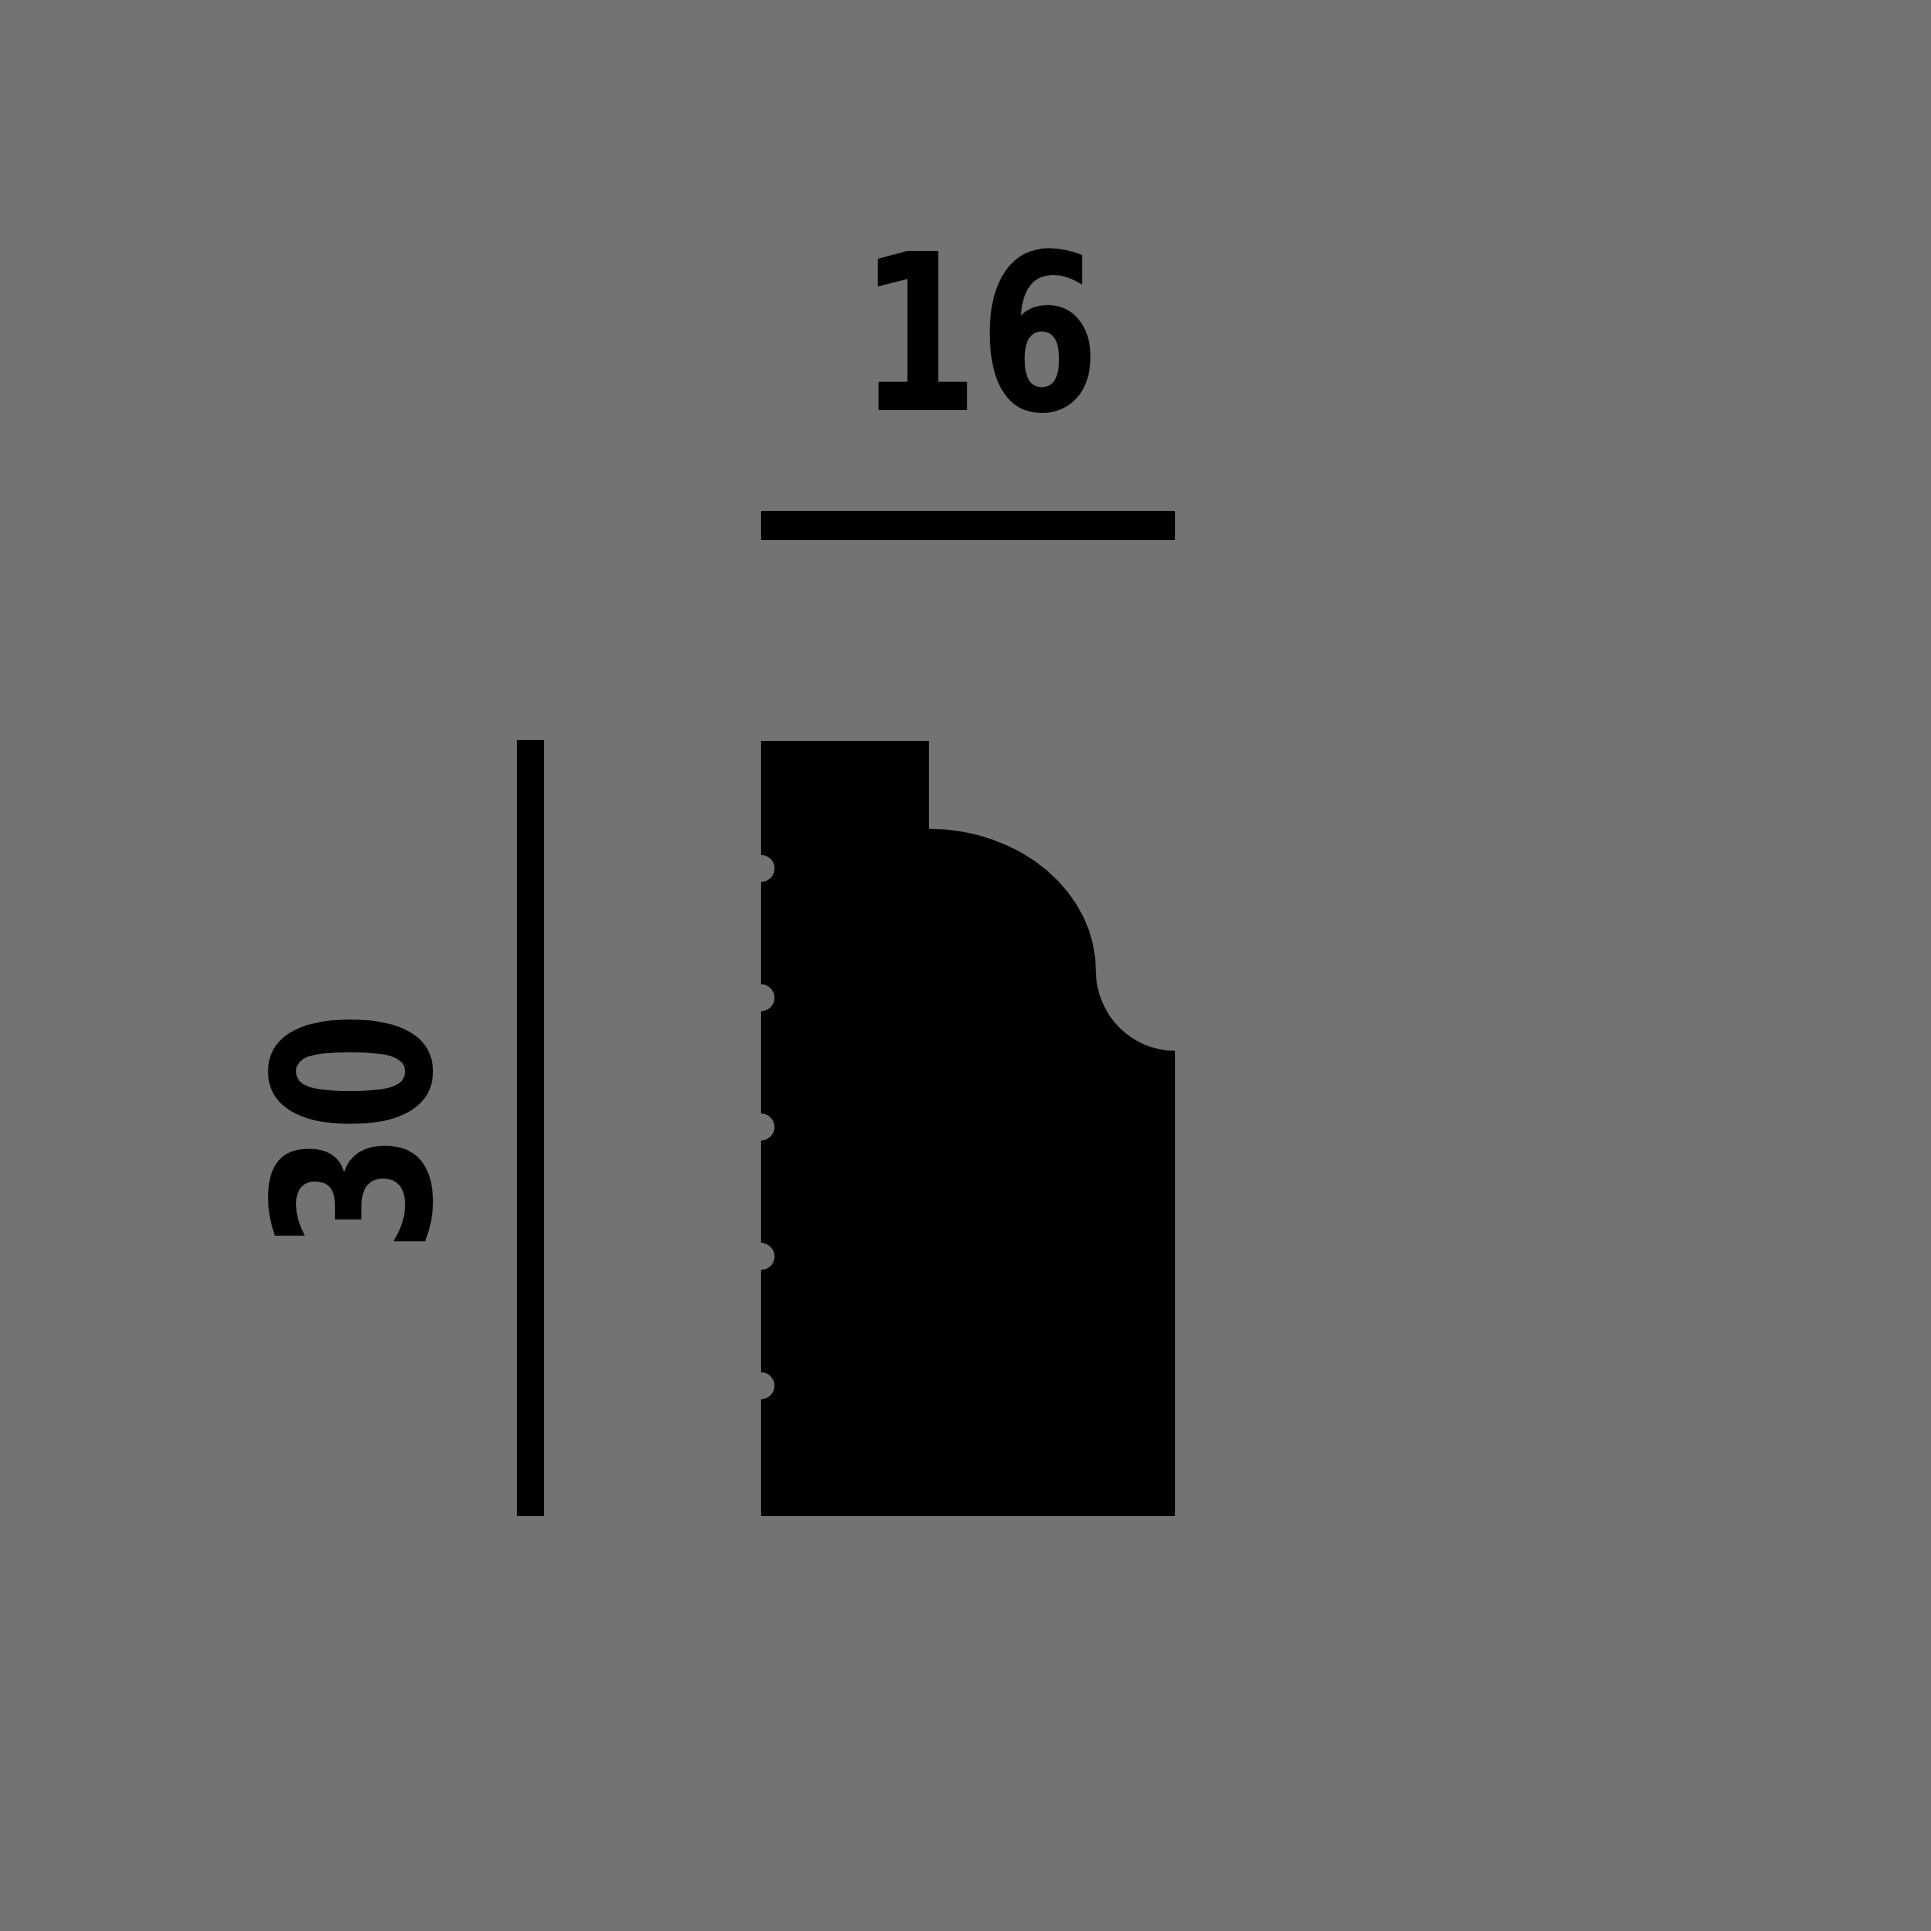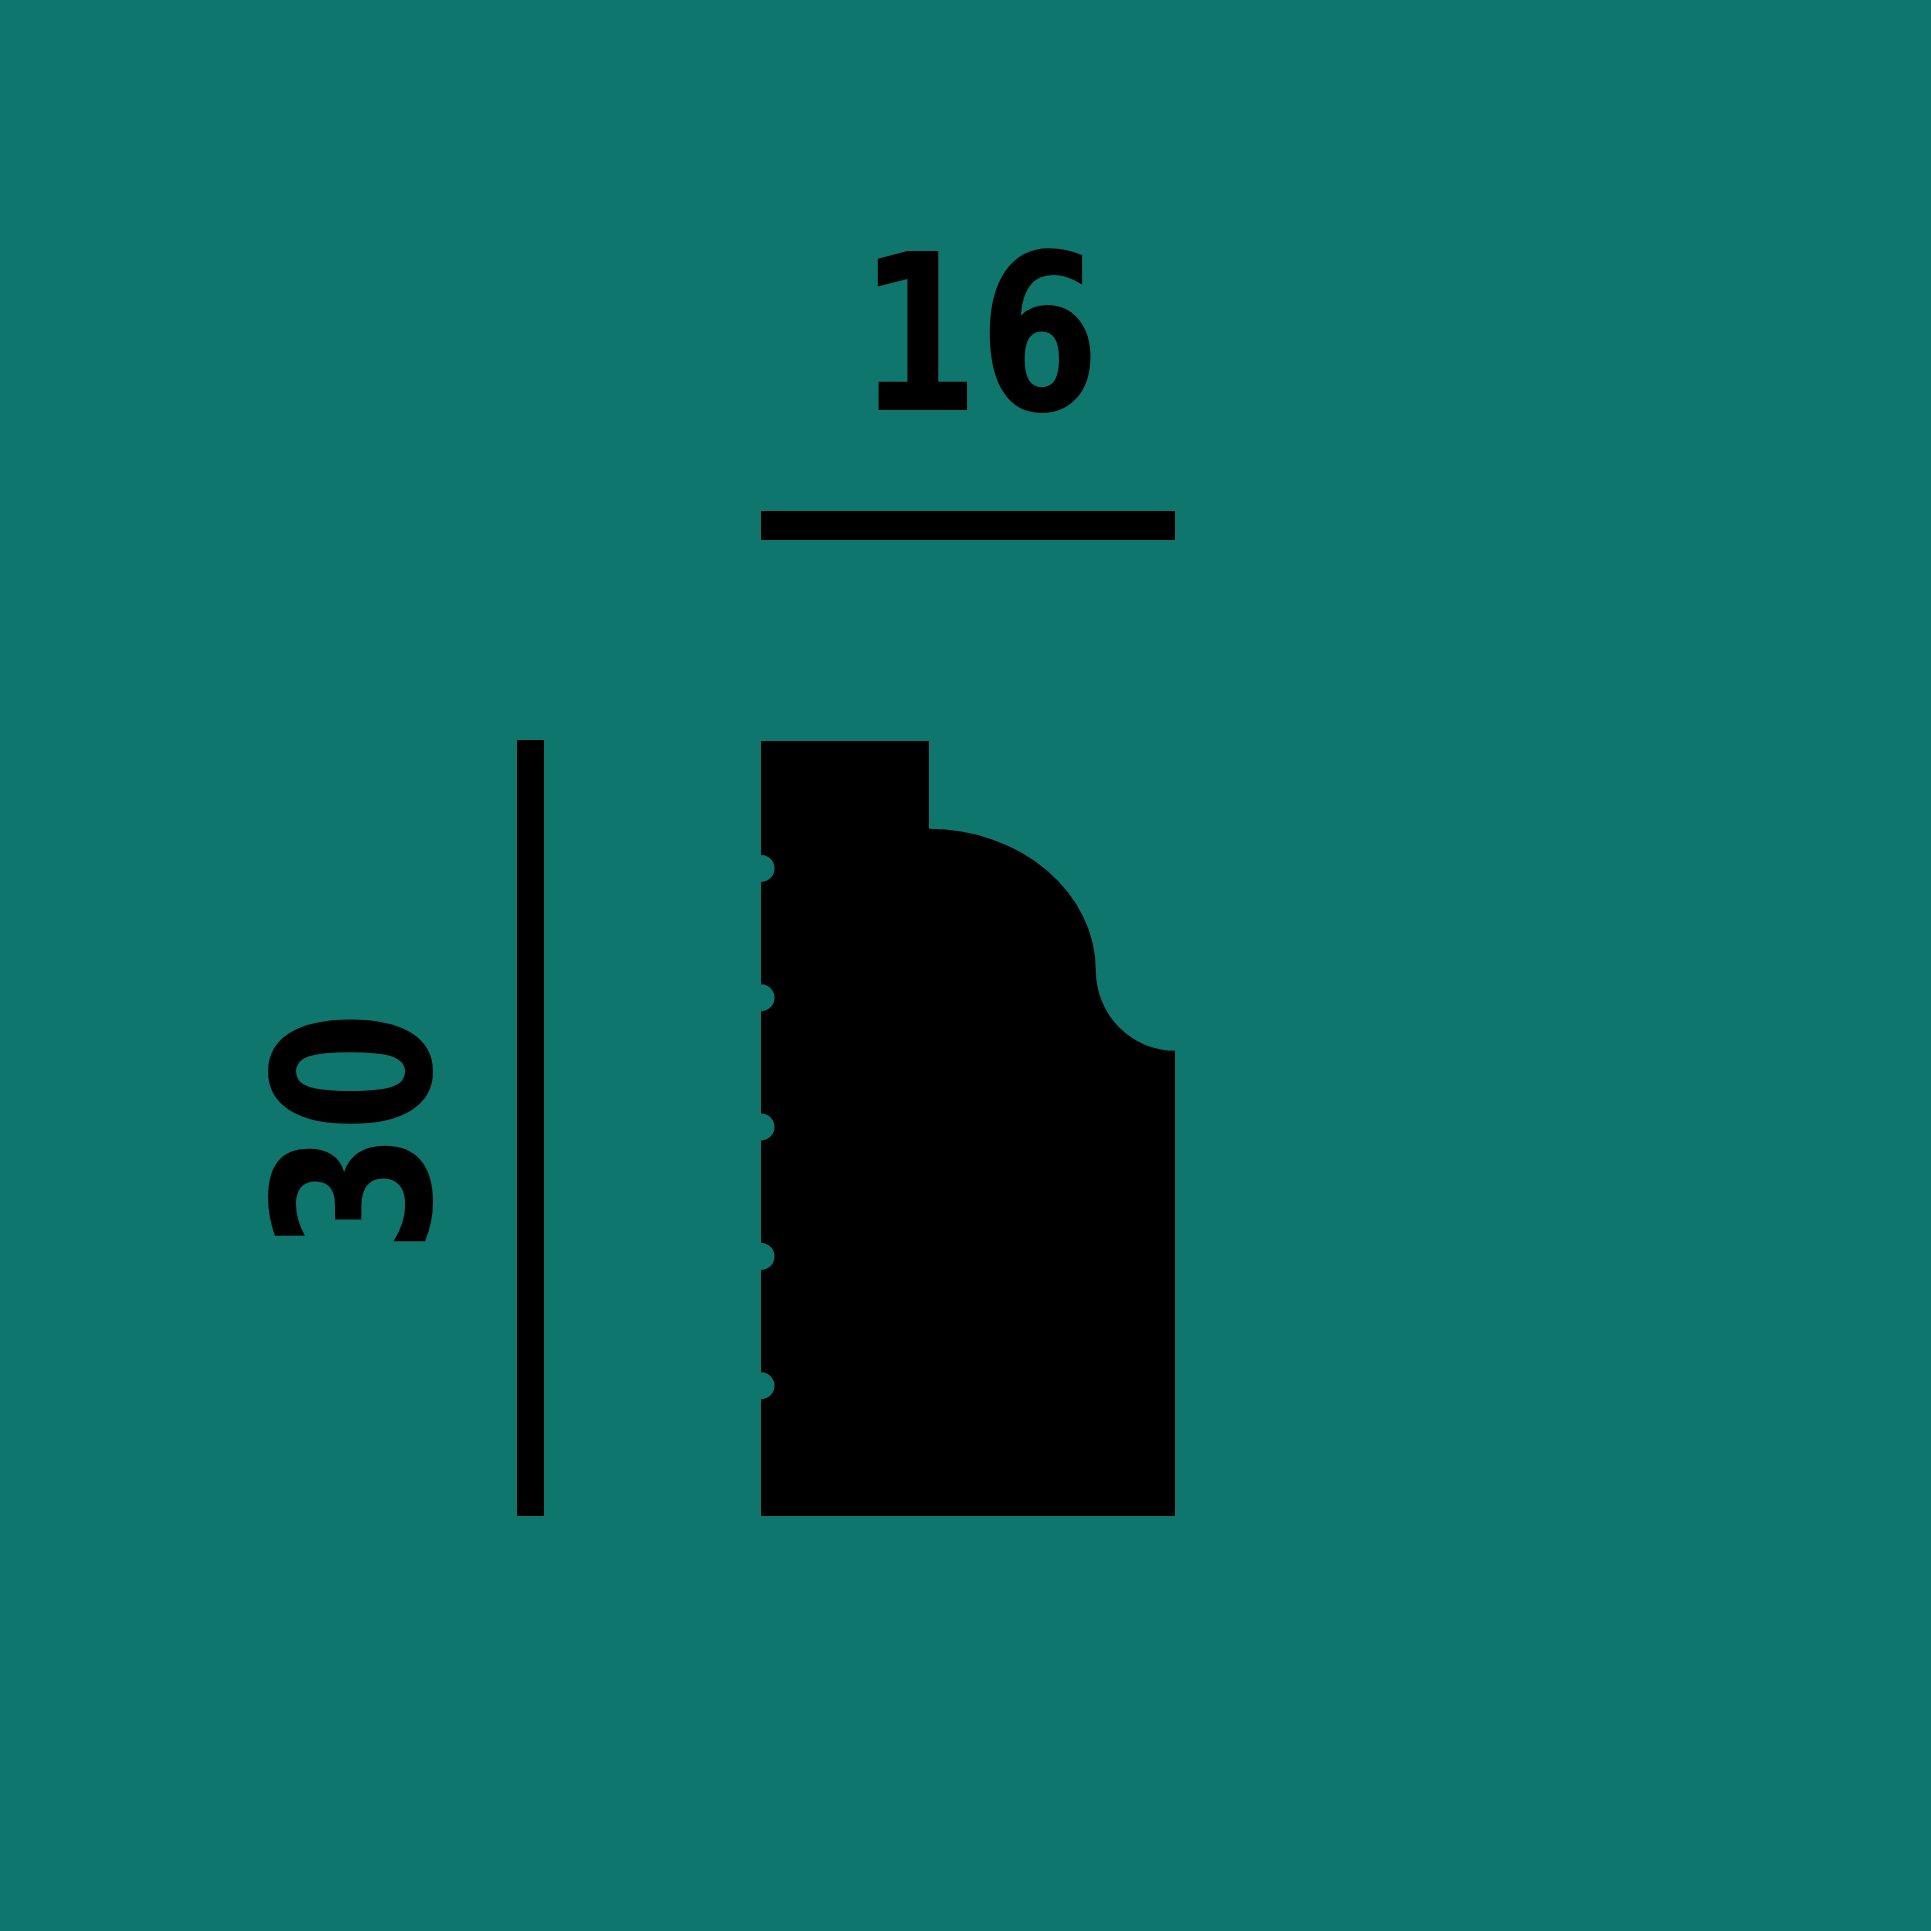--- a/index.html
+++ b/index.html
@@ -7,21 +7,21 @@
     padding: 0;
     width: 1931px;
     height: 1931px;
     background: #ffffff;
     font-family: "DejaVu Sans", sans-serif;
   }
   .canvas {
     position: relative;
     width: 1931px;
     height: 1931px;
-    background: #0f766e;
+    background: #737373;
     overflow: hidden;
   }
   .dim-label {
     position: absolute;
     color: #000000;
     font-weight: bold;
     font-size: 217px;
     line-height: 1;
     white-space: nowrap;
     letter-spacing: 0px;

